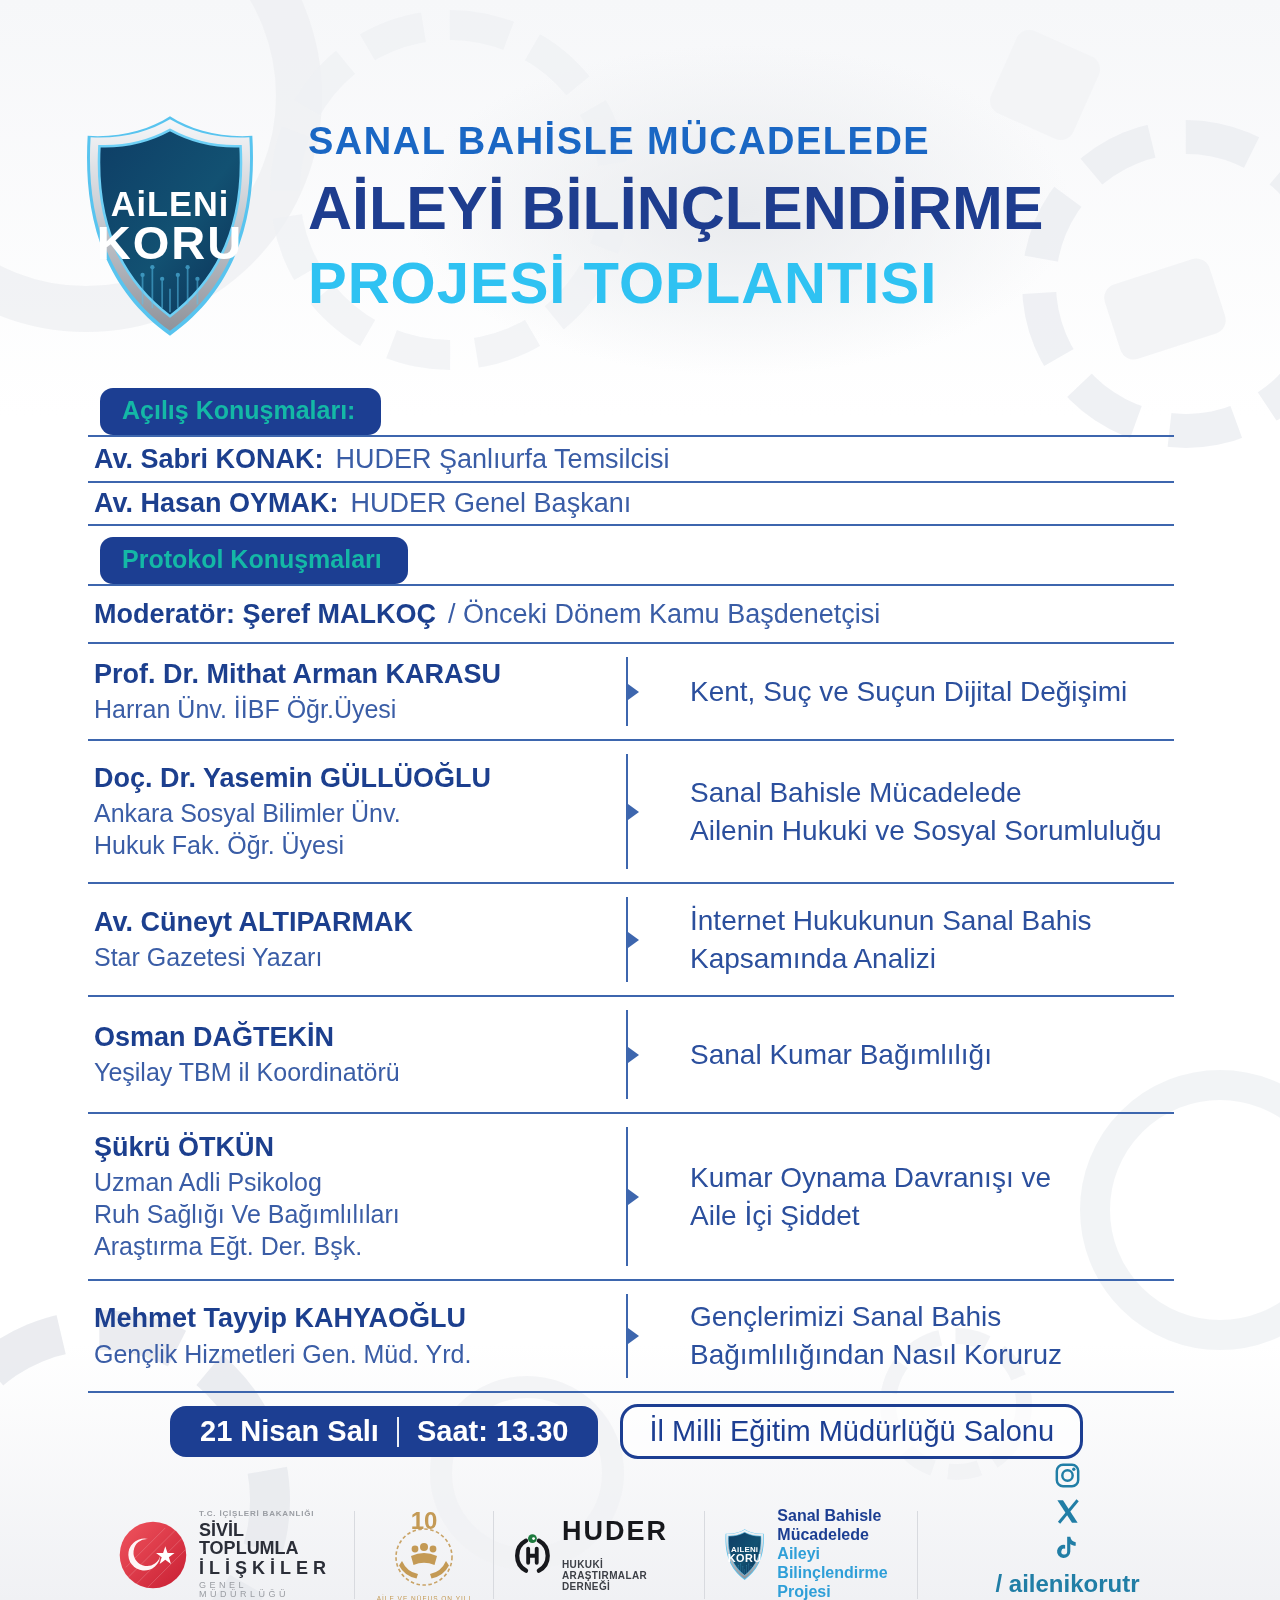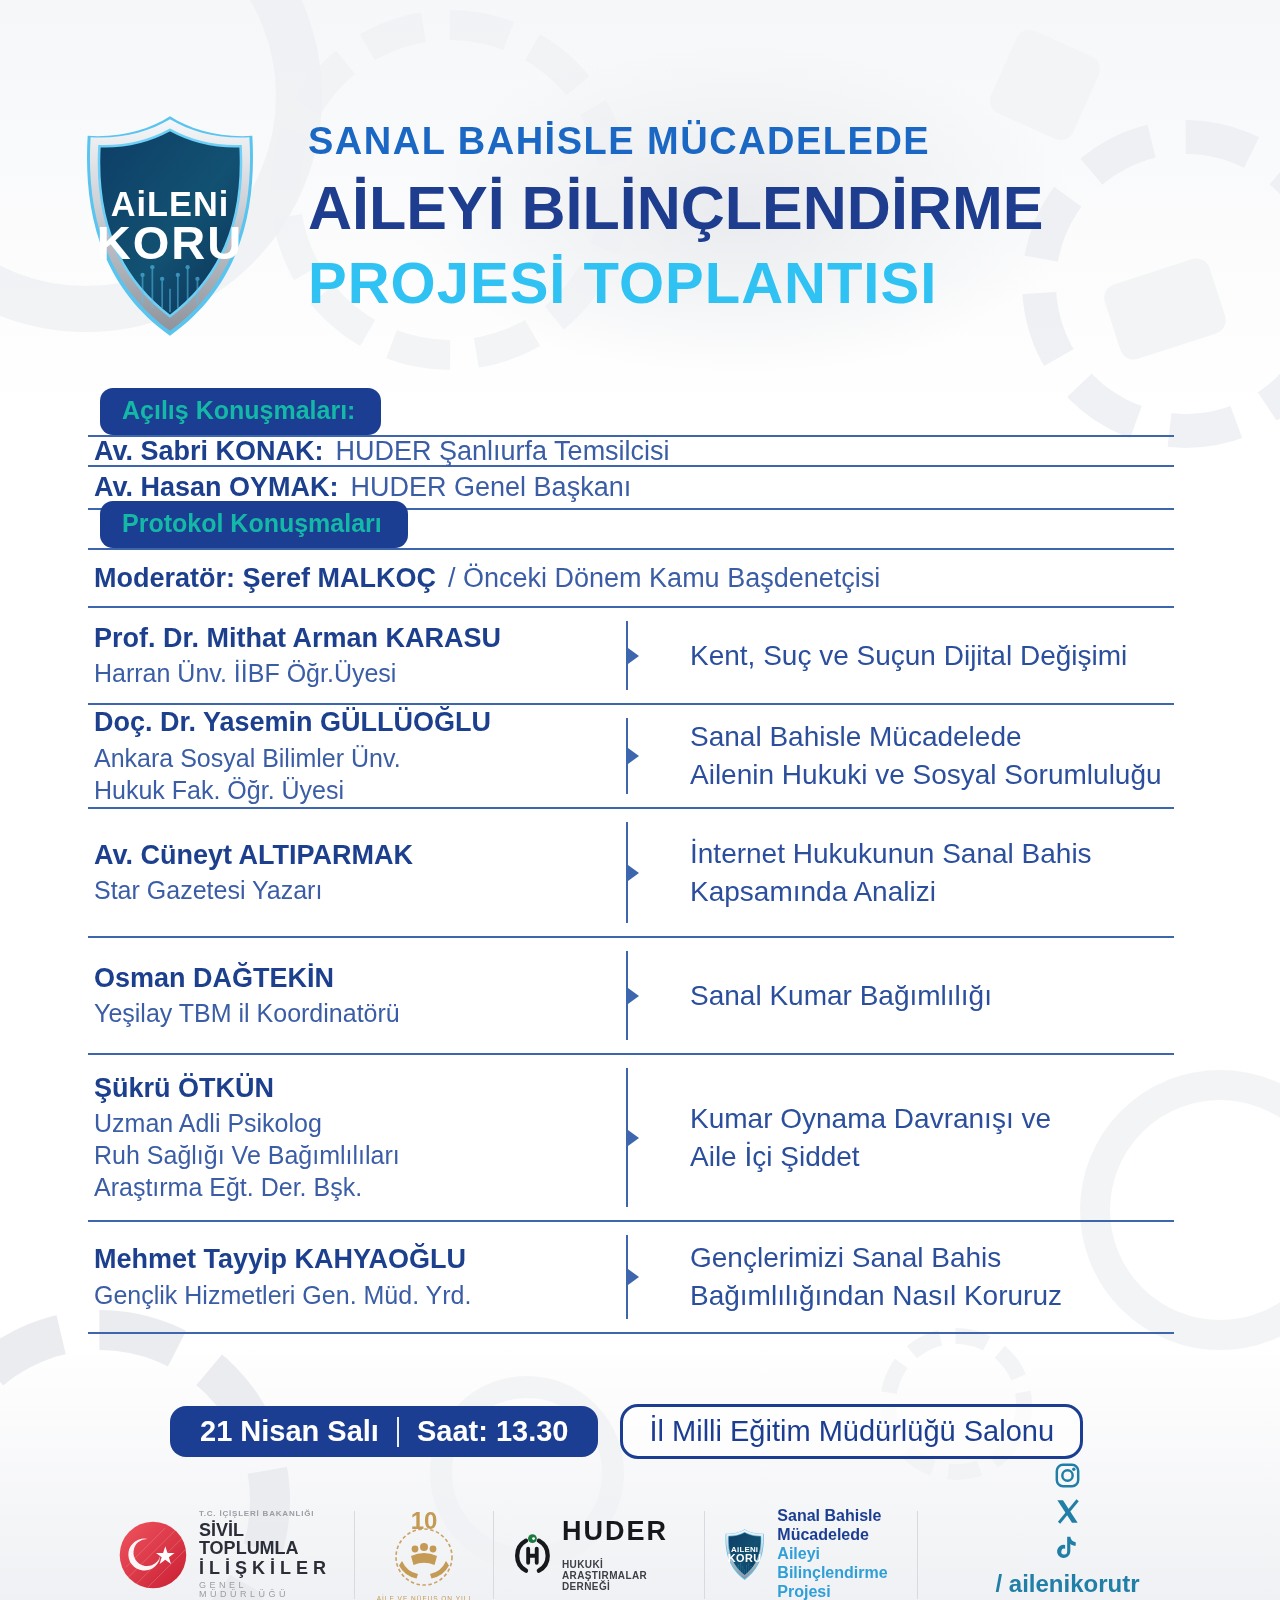--- a/index.html
+++ b/index.html
@@ -14,41 +14,41 @@
   
   .logo-big{position:absolute;left:72px;top:112px;}
   .titles{position:absolute;left:308px;top:120px;}
   .kicker{font-size:38px;font-weight:bold;letter-spacing:1.5px;color:#1a67c4;}
   .maintitle{font-size:61px;font-weight:bold;letter-spacing:0px;color:#1e3d8f;margin-top:10px;}
   .subtitle{font-size:58px;font-weight:bold;letter-spacing:1px;color:#2fc2f2;margin-top:6px;}
   
   .content{position:absolute;left:88px;top:386px;width:1086px;}
   .rule-block{border-bottom:2px solid #3d66ae;box-sizing:border-box;}
   .badge-block{height:51px;display:flex;align-items:flex-end;}
-  .badge-block.second{height:40px;text-align:center;}
+  .badge-block.second{height:60px;text-align:center;}
   .badge{display:inline-block;margin-left:12px;background:#1c3e92;color:#14b8a6;
          font-size:25px;font-weight:bold;padding:8px 26px 10px 22px;border-radius:13px;}
-  .person-row{display:flex;align-items:center;gap:12px;padding-left:6px;height:30px;font-size:27px;}
+  .person-row{display:flex;align-items:center;gap:12px;padding-left:6px;height:46px;font-size:27px;}
   .person-row.h43{height:43px;}
   .pname{font-weight:bold;color:#1c3f8e;}
   .prole{color:#3a5da6;}
   .mod-row{display:flex;align-items:center;gap:12px;padding-left:6px;height:58px;font-size:27px;}
   
   .sprow{display:flex;align-items:stretch;}
   .sprow .left{flex:0 0 524px;display:flex;flex-direction:column;justify-content:center;padding-left:6px;}
   .sprow .mid{flex:0 0 40px;position:relative;}
   .sprow .right{flex:1;display:flex;align-items:center;padding-left:32px;}
   .vline{position:absolute;left:8px;top:13px;bottom:13px;width:2px;background:#3d66ae;}
   .vline::after{content:"";position:absolute;top:50%;left:2px;transform:translateY(-50%);
       border-left:11px solid #3d66ae;border-top:8px solid transparent;border-bottom:8px solid transparent;}
   .spname{font-size:27px;font-weight:bold;color:#1c3f8e;line-height:1.25;}
   .spaff{font-size:25px;color:#3a5da6;line-height:1.28;margin-top:2px;}
   .sptopic{font-size:28px;color:#2b4f9d;line-height:1.35;}
   .pre{white-space:pre-line;}
-  .h97{height:97px;} .h143{height:104px;} .h113{height:129px;}
+  .h97{height:97px;} .h143{height:143px;} .h113{height:113px;}
   .h117{height:117px;} .h167{height:167px;} .h112{height:112px;}
   
   .pills{position:absolute;left:170px;top:1404px;display:flex;gap:22px;align-items:center;}
   .pill-date{display:flex;align-items:center;background:#1c3e92;color:#fff;border-radius:16px;
              padding:9px 30px;font-size:29px;font-weight:bold;}
   .pill-sep{width:2px;height:30px;background:rgba(255,255,255,.92);margin:0 18px;}
   .pill-venue{border:3px solid #1c3e92;border-radius:18px;color:#1c3e92;background:rgba(255,255,255,.65);
               padding:8px 26px;font-size:29px;}
   
   .footer{position:absolute;left:116px;top:1462px;right:96px;display:flex;align-items:center;gap:17px;}

